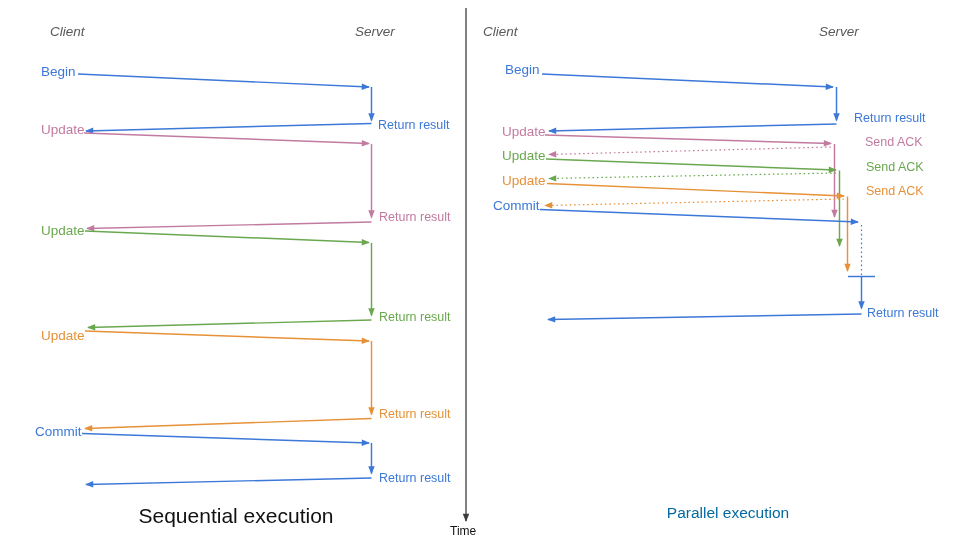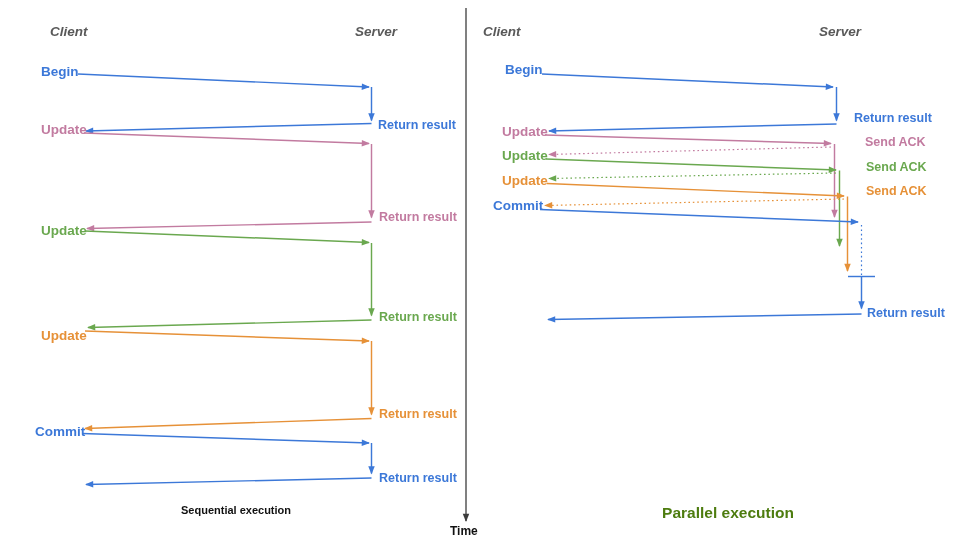--- a/index.html
+++ b/index.html
@@ -1,17 +1,17 @@
 <!DOCTYPE html>
 <html><head>
 <meta charset="utf-8">
 <style>
   html,body{margin:0;padding:0;background:#ffffff;}
   body{width:960px;height:540px;overflow:hidden;font-family:"Liberation Sans",sans-serif;}
-  #stage{position:relative;width:960px;height:540px;background:#ffffff;font-weight:bold;}
+  #stage{position:relative;width:960px;height:540px;background:#ffffff;}
   #diagram-svg{position:absolute;left:0;top:0;}
   #labels{position:absolute;left:0;top:0;width:100%;height:100%;pointer-events:none;}
   .lbl{position:absolute;white-space:nowrap;line-height:1;}
   .hdr{font-style:italic;}
   .caption{transform:translateX(-50%);}
 </style>
 </head>
 <body>
 
 <div id="stage">
@@ -85,29 +85,29 @@
       <div class="lbl" style="left: 41px; top: 64.57px; color: rgb(60, 120, 216); font-size: 13.5px;">Begin</div>
       <div class="lbl" style="left: 378px; top: 118.75px; color: rgb(60, 120, 216); font-size: 12.5px;">Return result</div>
       <div class="lbl" style="left: 41px; top: 122.57px; color: rgb(194, 123, 160); font-size: 13.5px;">Update</div>
       <div class="lbl" style="left: 379px; top: 210.75px; color: rgb(194, 123, 160); font-size: 12.5px;">Return result</div>
       <div class="lbl" style="left: 41px; top: 223.57px; color: rgb(106, 168, 79); font-size: 13.5px;">Update</div>
       <div class="lbl" style="left: 379px; top: 310.75px; color: rgb(106, 168, 79); font-size: 12.5px;">Return result</div>
       <div class="lbl" style="left: 41px; top: 328.57px; color: rgb(230, 145, 56); font-size: 13.5px;">Update</div>
       <div class="lbl" style="left: 379px; top: 407.75px; color: rgb(230, 145, 56); font-size: 12.5px;">Return result</div>
       <div class="lbl" style="left: 35px; top: 424.57px; color: rgb(60, 120, 216); font-size: 13.5px;">Commit</div>
       <div class="lbl" style="left: 379px; top: 471.75px; color: rgb(60, 120, 216); font-size: 12.5px;">Return result</div>
-      <div class="lbl caption" style="left: 236px; top: 505.21px; color: rgb(17, 17, 17); font-size: 11px;">Sequential execution</div>
+      <div class="lbl caption" style="left: 236px; top: 505.21px; color: rgb(17, 17, 17); font-size: 21px;">Sequential execution</div>
       <div class="lbl hdr" style="left: 483px; top: 24.57px; color: rgb(89, 89, 89); font-size: 13.5px;">Client</div>
       <div class="lbl hdr" style="left: 819px; top: 24.57px; color: rgb(89, 89, 89); font-size: 13.5px;">Server</div>
       <div class="lbl" style="left: 505px; top: 62.57px; color: rgb(60, 120, 216); font-size: 13.5px;">Begin</div>
       <div class="lbl" style="left: 854px; top: 111.75px; color: rgb(60, 120, 216); font-size: 12.5px;">Return result</div>
       <div class="lbl" style="left: 502px; top: 124.57px; color: rgb(194, 123, 160); font-size: 13.5px;">Update</div>
       <div class="lbl" style="left: 865px; top: 135.75px; color: rgb(194, 123, 160); font-size: 12.5px;">Send ACK</div>
       <div class="lbl" style="left: 502px; top: 148.57px; color: rgb(106, 168, 79); font-size: 13.5px;">Update</div>
       <div class="lbl" style="left: 866px; top: 160.75px; color: rgb(106, 168, 79); font-size: 12.5px;">Send ACK</div>
       <div class="lbl" style="left: 502px; top: 173.57px; color: rgb(230, 145, 56); font-size: 13.5px;">Update</div>
       <div class="lbl" style="left: 866px; top: 184.75px; color: rgb(230, 145, 56); font-size: 12.5px;">Send ACK</div>
       <div class="lbl" style="left: 493px; top: 198.57px; color: rgb(60, 120, 216); font-size: 13.5px;">Commit</div>
       <div class="lbl" style="left: 867px; top: 306.75px; color: rgb(60, 120, 216); font-size: 12.5px;">Return result</div>
-      <div class="lbl caption" style="left: 728px; top: 505.21px; color: #4d7c0f; font-size: 15.5px;">Parallel execution</div>
+      <div class="lbl caption" style="left: 728px; top: 505.21px; color: #0369a1; font-size: 15.5px;">Parallel execution</div>
       <div class="lbl" style="left: 450px; top: 524.93px; color: rgb(17, 17, 17); font-size: 12px;">Time</div>
     </div>
 </div>
 
 </body></html>

